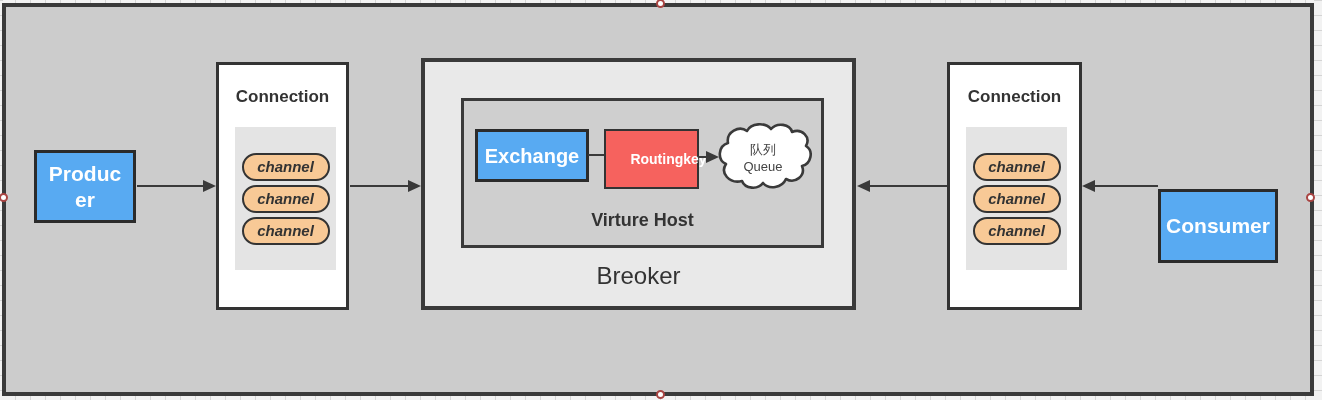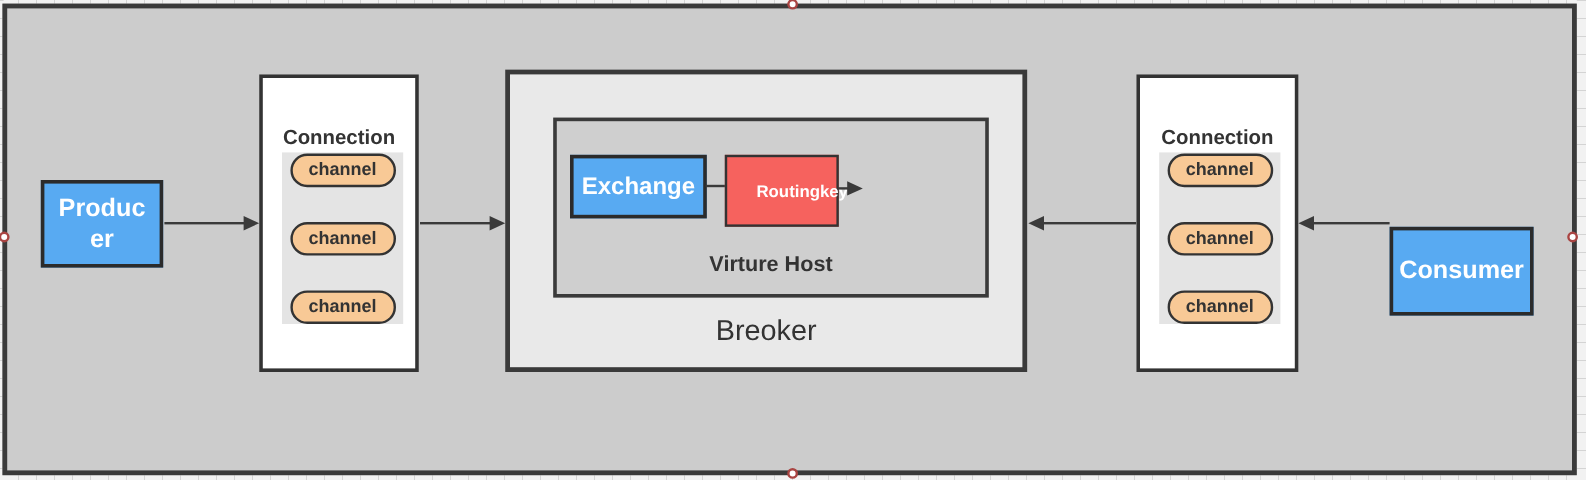--- a/index.html
+++ b/index.html
@@ -46,27 +46,27 @@
   }
   .producer{left:34px;top:150px;width:102px;height:73px;font-size:21px;padding:0 6px;}
   .consumer{left:1158px;top:149px;width:120px;height:74px;font-size:21px;margin-top:40px;}
 
   .conn{
     background:#ffffff;border:3px solid var(--box-border,#333333);
   }
   .conn-left{left:216px;top:62px;width:133px;height:248px;}
   .conn-right{left:947px;top:62px;width:135px;height:248px;}
   .conn-title{
-    margin-top:40px;text-align:center;font-weight:bold;font-size:17px;
+    margin-top:22px;text-align:center;font-weight:bold;font-size:17px;
     color:var(--node-text-dark,#333);
   }
   .conn-panel{
     position:absolute;left:16px;top:62px;width:101px;height:143px;
     background:var(--panel-fill,#e4e4e4);
-    display:flex;flex-direction:column;align-items:center;justify-content:center;gap:29px;
+    display:flex;flex-direction:column;align-items:center;justify-content:center;gap:4px;font-style:italic;
   }
   .pill{
     width:88px;height:28px;box-sizing:border-box;flex:none;
     border:2px solid var(--box-border,#333);border-radius:14px;
     background:var(--accent-orange,#f8c996);
     display:flex;align-items:center;justify-content:center;
     font-size:15px;font-weight:600;color:var(--node-text-dark,#333);
   }
 
   .broker{
@@ -168,20 +168,39 @@
 
   <div class="hline" style="left:588px;top:154px;width:17px;"></div>
 
   <div class="node routing">
     <div class="routing-cell">Routingkey</div>
   </div>
 
   <div class="hline" style="left:698px;top:156px;width:11px;"></div>
   <div class="arrow-right" style="left:706px;top:151px;"></div>
 
+  <div class="node cloud">
+    <svg width="98" height="75" viewBox="0 0 98 75">
+      <path d="M 28 61
+               C 15 64 6 53 12 44
+               C 3 40 4 26 14 23
+               C 12 12 25 5 33 11
+               C 37 3 51 2 57 9
+               C 63 2 76 4 78 12
+               C 88 8 97 17 92 26
+               C 100 31 97 44 88 46
+               C 92 56 81 64 72 59
+               C 68 68 55 70 49 63
+               C 44 70 31 69 28 61 Z" fill="#ffffff" stroke="#3a3a3a" stroke-width="2.6" stroke-linejoin="round"></path>
+    </svg>
+    <div class="cloud-text">
+      <span>队列</span>
+      <span>Queue</span>
+    </div>
+  </div>
 
   <div class="arrow-left" style="left:857px;top:180px;"></div>
   <div class="hline" style="left:869px;top:185px;width:78px;"></div>
 
   <div class="node conn conn-right">
     <div class="conn-title">Connection</div>
     <div class="conn-panel">
       <div class="pill">
           <span>channel</span>
         </div>

